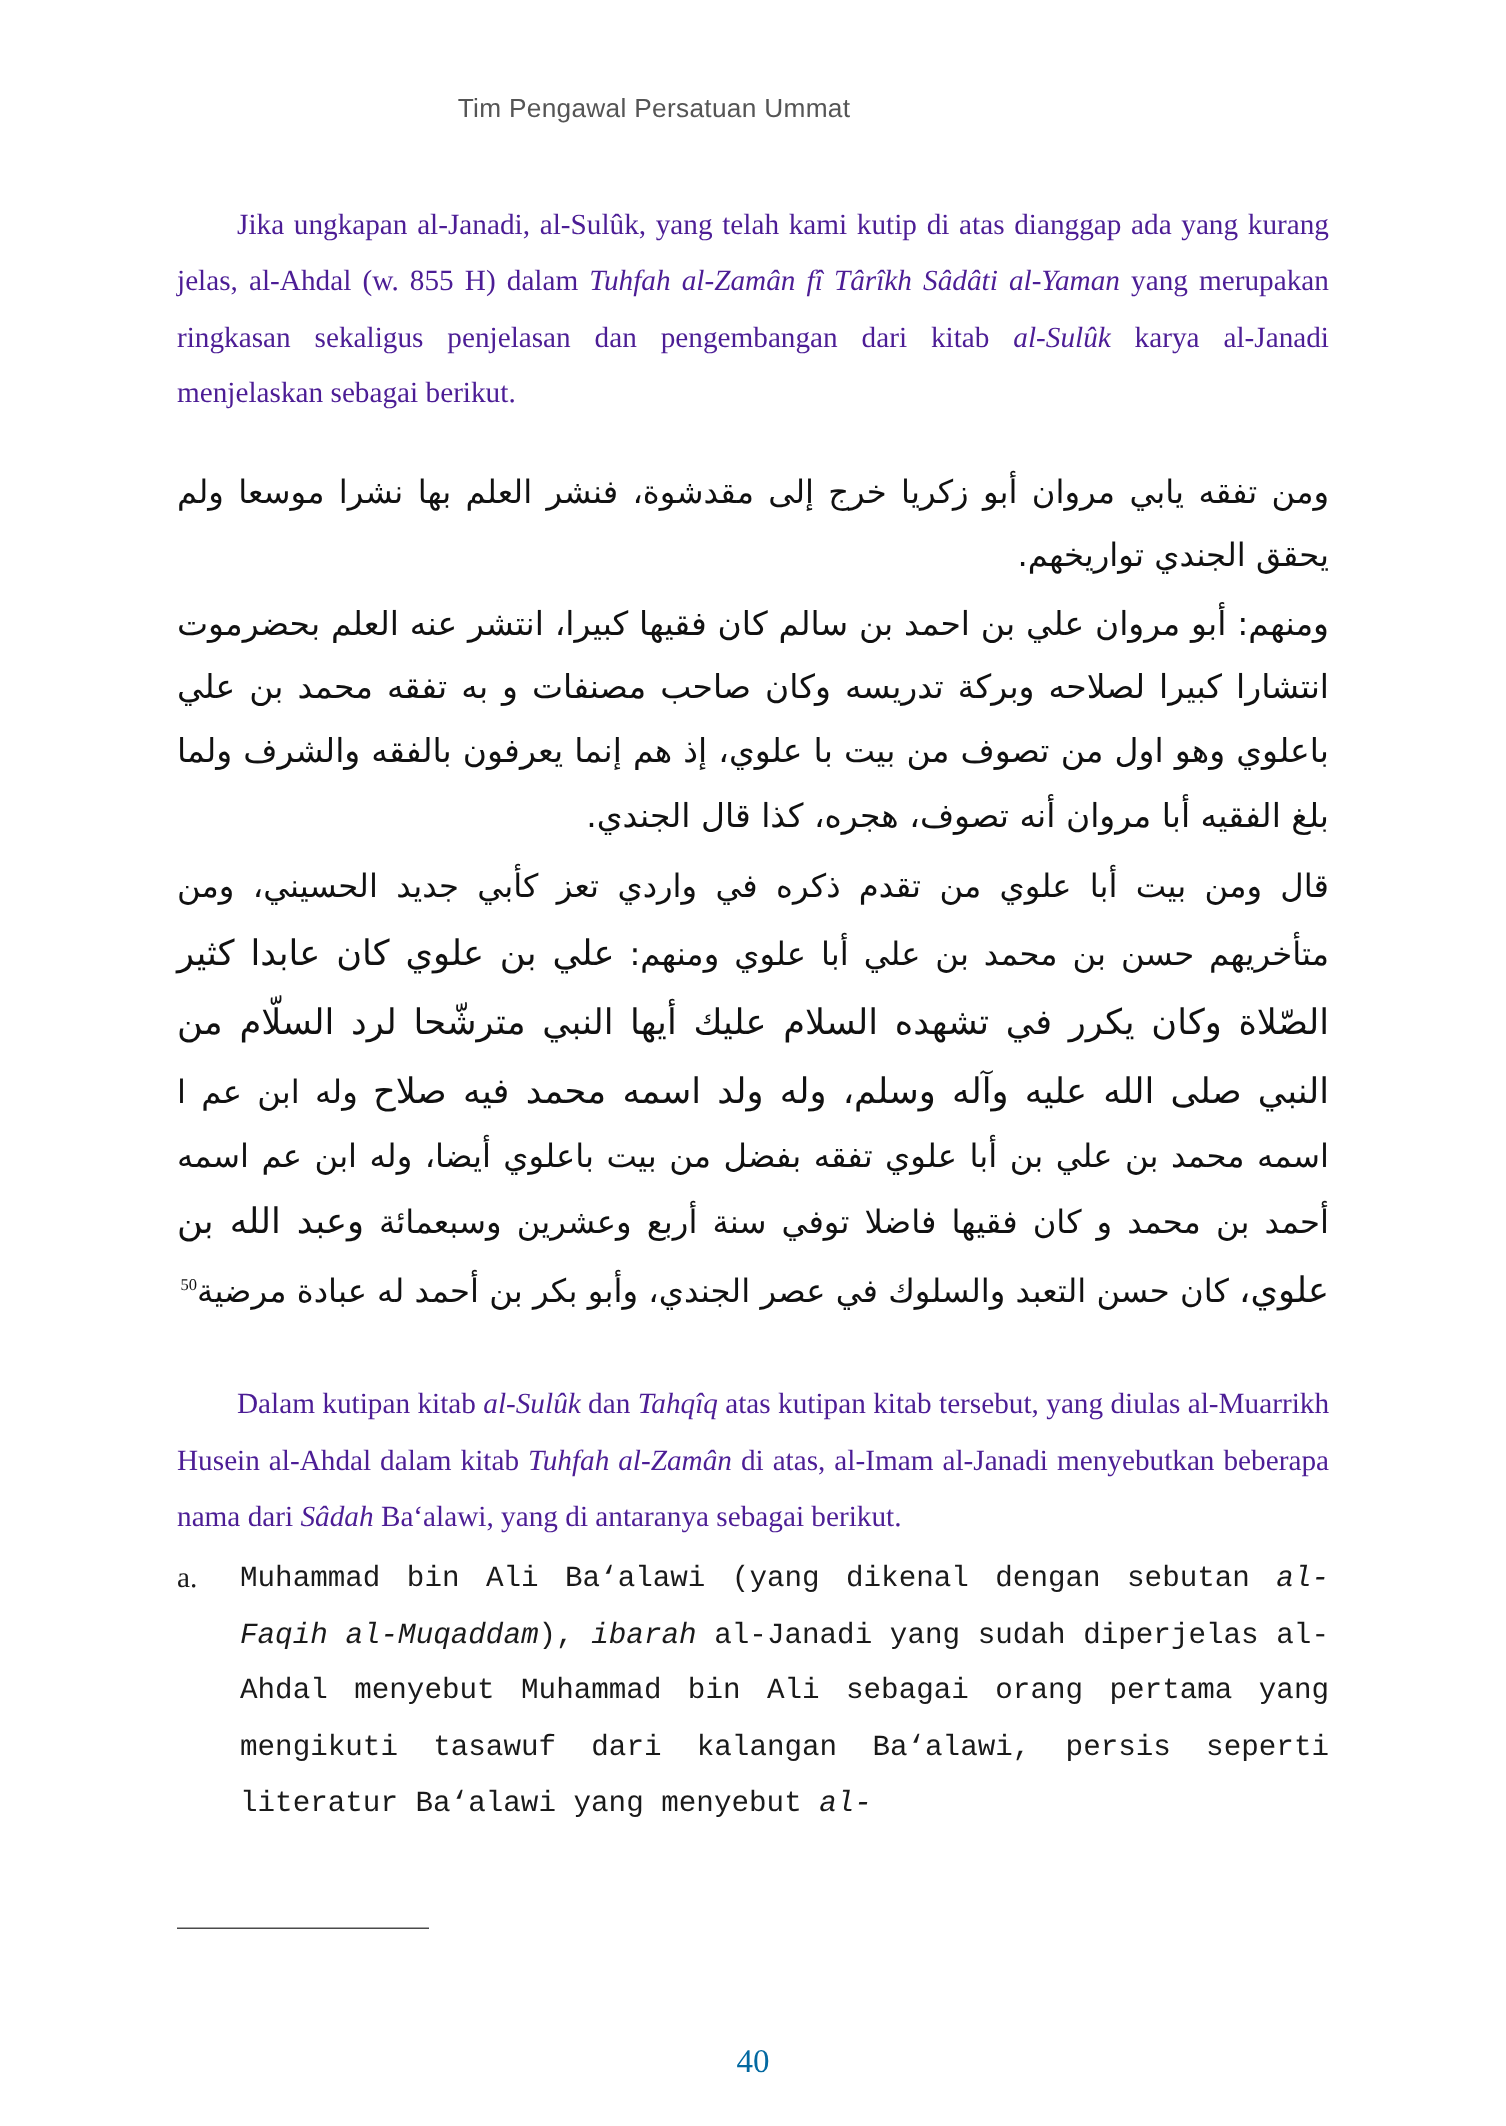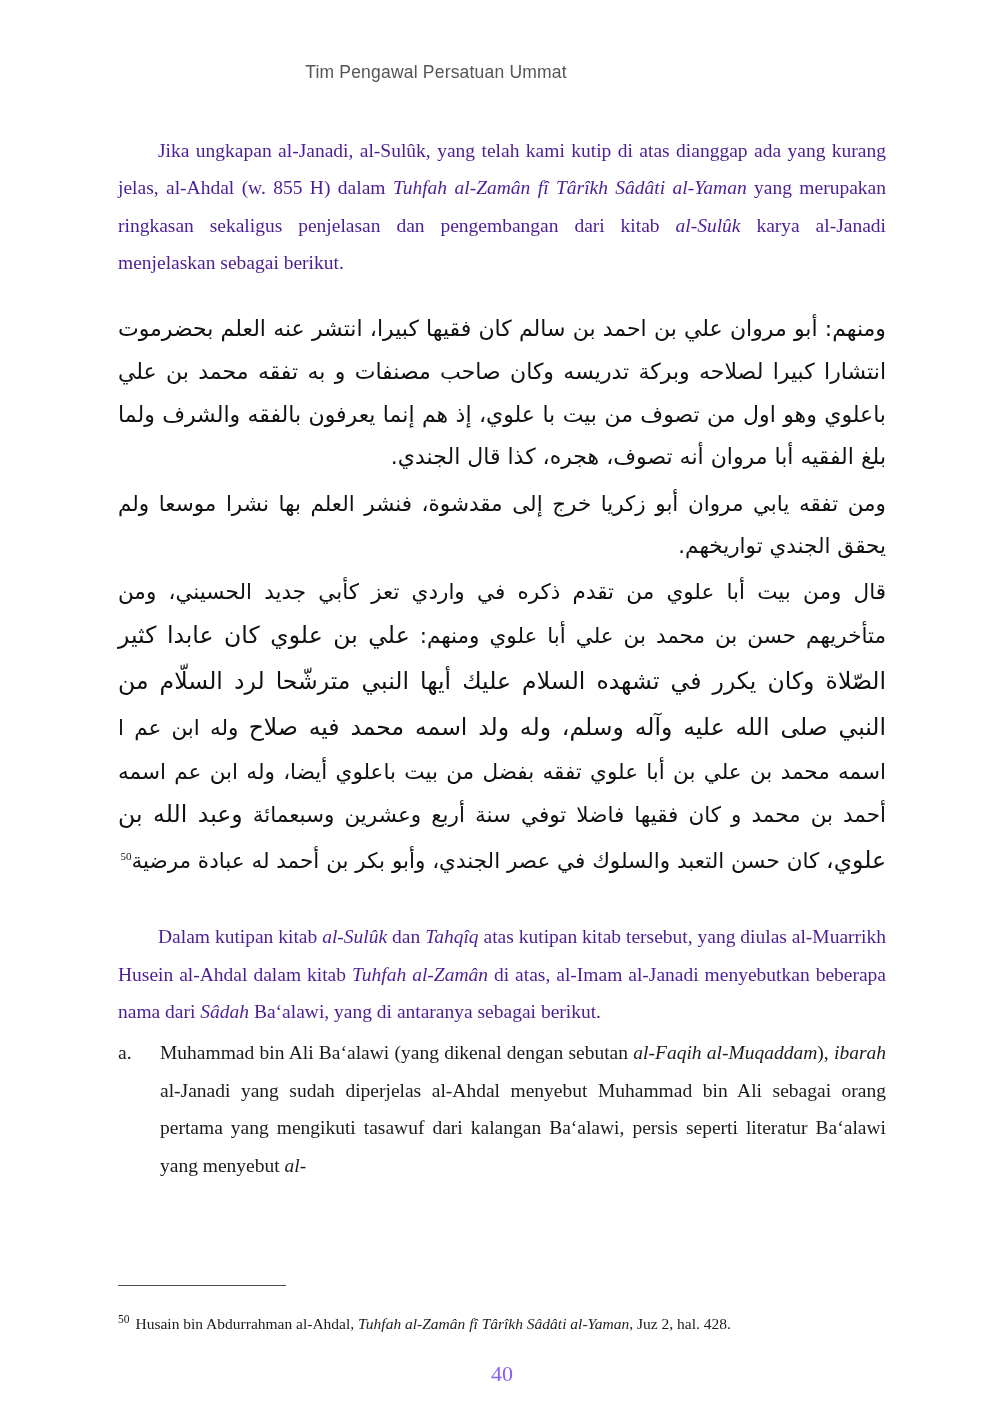--- a/index.html
+++ b/index.html
@@ -80,20 +80,21 @@
     line-height: 1.92;
   }
   .list-marker {
     width: 42px;
     flex: 0 0 42px;
     text-align: left;
   }
   .list-body {
     flex: 1;
     text-align: justify;
+    font-family: Liberation Mono, monospace;
   }
   .footnote-rule {
     position: absolute;
     left: 118px;
     bottom: 131px;
     width: 168px;
     height: 1px;
     background: #4a4a4a;
   }
   .footnote {
@@ -110,50 +111,49 @@
     vertical-align: super;
     margin-right: 6px;
   }
   .folio {
     position: absolute;
     bottom: 30px;
     left: 0;
     width: 1004px;
     text-align: center;
     font-size: 22px;
-    color: #8b5cf6;
+    color: #0369a1;
   }
 </style>
 </head>
 <body>
 
 <div class="page">
 
   <div class="running-head">Tim Pengawal Persatuan Ummat</div>
 
   <div class="content">
 
     <p class="latin indent"><span>Jika ungkapan al-Janadi, al-Sulûk, yang telah kami kutip di atas dianggap ada yang kurang jelas, al-Ahdal (w. 855 H) dalam </span><span class="it">Tuhfah al-Zamân fî Târîkh Sâdâti al-Yaman</span><span> yang merupakan ringkasan sekaligus penjelasan dan pengembangan dari kitab </span><span class="it">al-Sulûk</span><span> karya al-Janadi menjelaskan sebagai berikut.</span></p>
 
     <div class="arabic-block">
+      <p class="ar-p">ومن تفقه يابي مروان أبو زكريا خرج إلى مقدشوة، فنشر العلم بها نشرا موسعا ولم يحقق الجندي تواريخهم.</p>
       <p class="ar-p p1">ومنهم: أبو مروان علي بن احمد بن سالم كان فقيها كبيرا، انتشر عنه العلم بحضرموت انتشارا كبيرا لصلاحه وبركة تدريسه وكان صاحب مصنفات و به تفقه محمد بن علي باعلوي وهو اول من تصوف من بيت با علوي، إذ هم إنما يعرفون بالفقه والشرف ولما بلغ الفقيه أبا مروان أنه تصوف، هجره، كذا قال الجندي.</p>
-      <p class="ar-p">ومن تفقه يابي مروان أبو زكريا خرج إلى مقدشوة، فنشر العلم بها نشرا موسعا ولم يحقق الجندي تواريخهم.</p>
       <p class="ar-p"><span>قال ومن بيت أبا علوي من تقدم ذكره في واردي تعز كأبي جديد الحسيني، ومن متأخريهم حسن بن محمد بن علي أبا علوي ومنهم: </span><span class="bold">علي بن علوي كان عابدا كثير الصّلاة وكان يكرر في تشهده السلام عليك أيها النبي مترشّحا لرد السلّام من النبي صلى الله عليه وآله وسلم، وله ولد اسمه محمد فيه صلاح</span><span> وله ابن عم ا اسمه محمد بن علي بن أبا علوي تفقه بفضل من بيت باعلوي أيضا، وله ابن عم اسمه أحمد بن محمد و كان فقيها فاضلا توفي سنة أربع وعشرين وسبعمائة </span><span class="bold">وعبد الله بن علوي،</span><span> كان حسن التعبد والسلوك في عصر الجندي، وأبو بكر بن أحمد له عبادة مرضية</span><sup class="fn">50</sup></p>
     </div>
 
     <div class="gap-after-arabic"></div>
 
     <p class="latin indent"><span>Dalam kutipan kitab </span><span class="it">al-Sulûk</span><span> dan </span><span class="it">Tahqîq</span><span> atas kutipan kitab tersebut, yang diulas al-Muarrikh Husein al-Ahdal dalam kitab </span><span class="it">Tuhfah al-Zamân</span><span> di atas, al-Imam al-Janadi menyebutkan beberapa nama dari </span><span class="it">Sâdah</span><span> Ba‘alawi, yang di antaranya sebagai berikut.</span></p>
 
     <div class="list-item">
       <div class="list-marker">a.</div>
       <div class="list-body"><span>Muhammad bin Ali Ba‘alawi (yang dikenal dengan sebutan </span><span class="it">al-Faqih al-Muqaddam</span><span>), </span><span class="it">ibarah</span><span> al-Janadi yang sudah diperjelas al-Ahdal menyebut Muhammad bin Ali sebagai orang pertama yang mengikuti tasawuf dari kalangan Ba‘alawi, persis seperti literatur Ba‘alawi yang menyebut </span><span class="it">al-</span></div>
     </div>
 
   </div>
 
   <div class="footnote-rule"></div>
 
-  <div class="footnote"><span class="fnum">50</span><span>Husain bin Abdurrahman al-Ahdal, </span><span class="it">Tuhfah al-Zamân fî Târîkh Sâdâti al-Yaman</span><span>, Juz 2, hal. 428.</span></div>
 
   <div class="folio">40</div>
 
 </div>
 
 </body></html>

